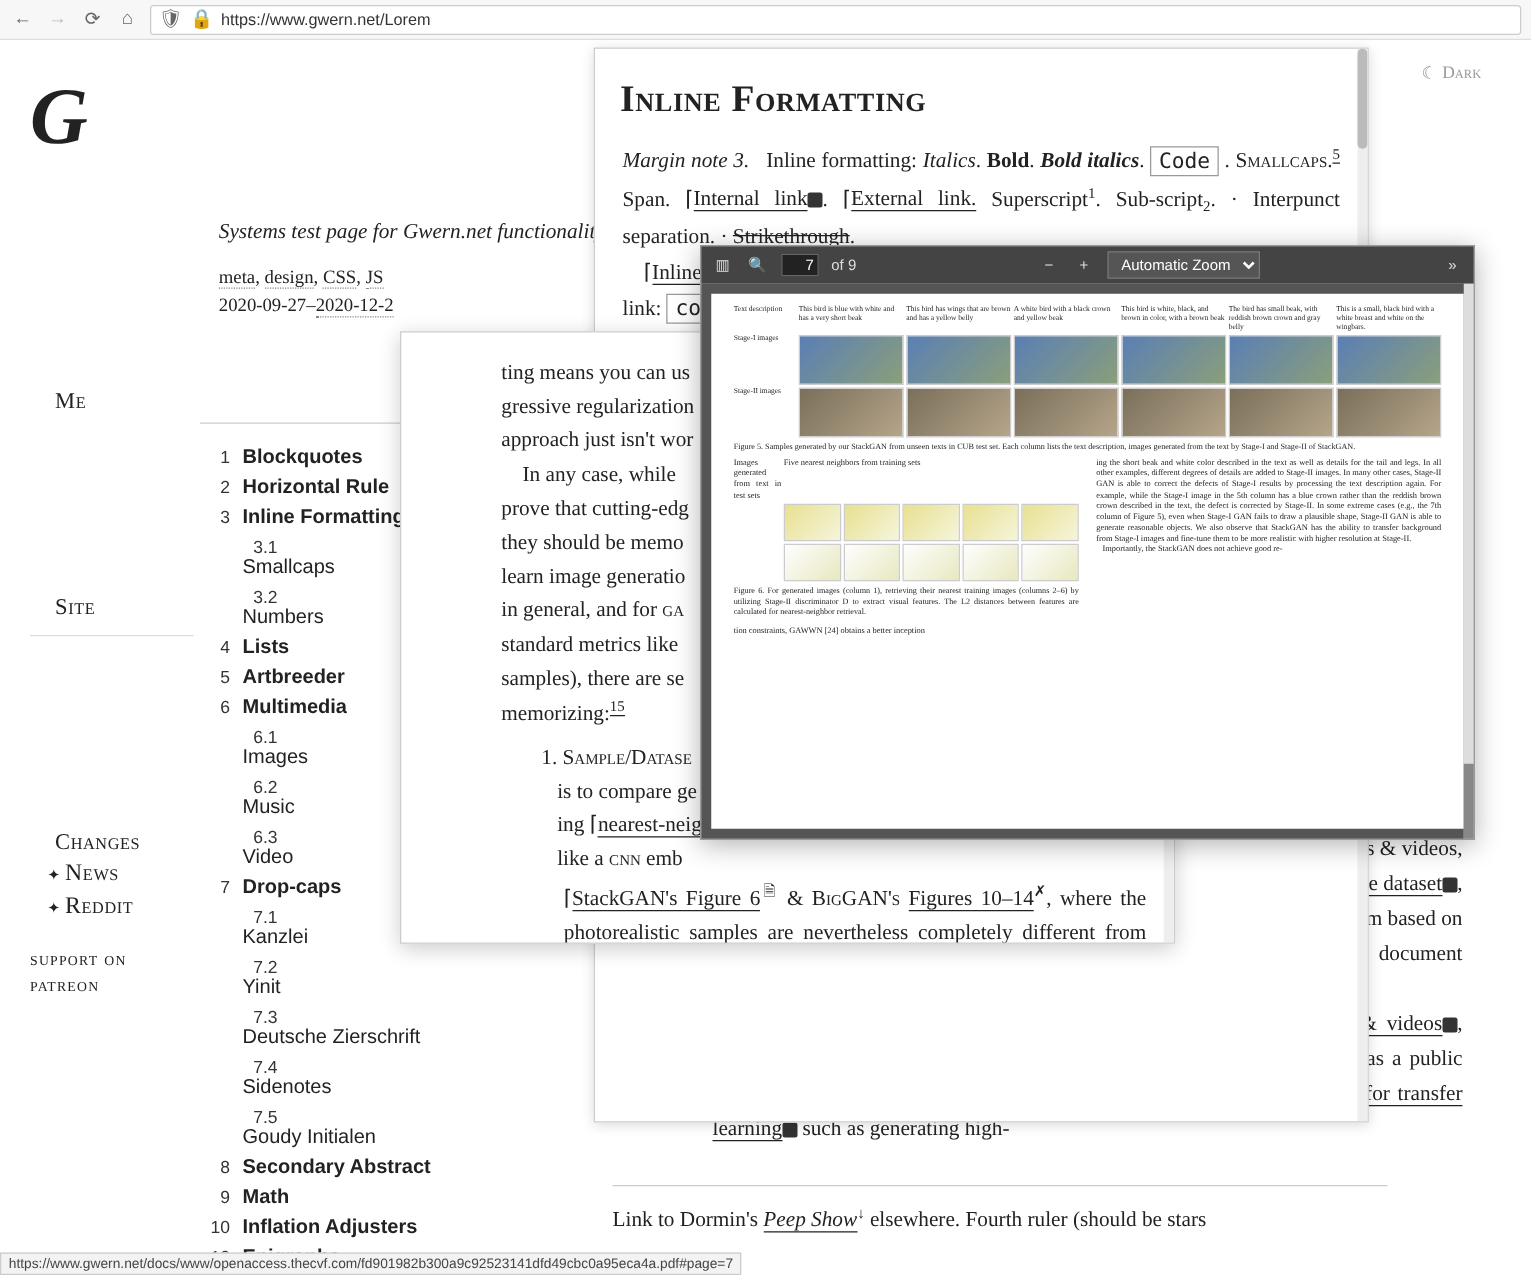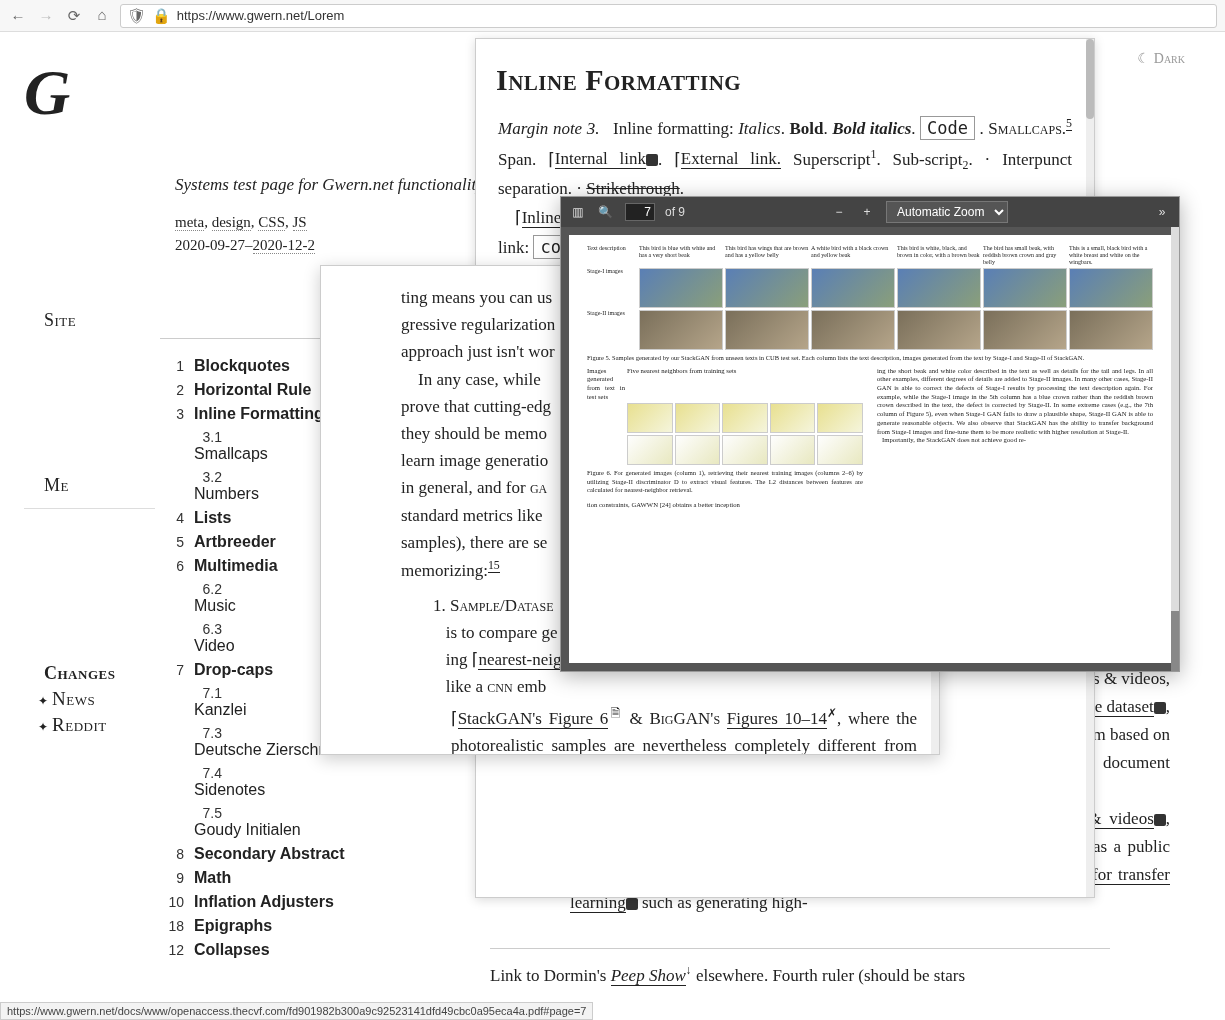--- a/index.html
+++ b/index.html
@@ -112,27 +112,31 @@
 <div class="dark-toggle">
   <span>☾</span>
   <span>Dark</span>
 </div>
 
 <div class="page">
 
   <div class="sidebar">
     <div class="logo">G</div>
     <div class="sidebar-section">
+      <span class="sidebar-link main">Me</span>
       <span class="sidebar-link main">Site</span>
-      <span class="sidebar-link main">Me</span>
     </div>
     <div class="sidebar-section" style="border-top:1px solid #ddd;padding-top:10px">
-      <span class="sidebar-link main" style="font-weight:bold">Changes</span>
+      <span class="sidebar-link main" style="font-weight:normal">Changes</span>
       <span class="sidebar-link sidebar-sub">News</span>
       <span class="sidebar-link sidebar-sub">Reddit</span>
+    </div>
+    <div class="support sidebar-section">
+      <div>support on</div>
+      <div>patreon</div>
     </div>
   </div>
 
   <div class="main">
     <div class="description">Systems test page for Gwern.net functionality; they render “correctly” in mobile/desktop</div>
     <div class="meta-line">
       <span class="meta-tag">meta</span>, 
       <span class="meta-tag">design</span>, 
       <span class="meta-tag">CSS</span>, 
       <span class="meta-tag">JS</span>
@@ -171,34 +175,42 @@
       </li>
       <li class="toc-item">
         <span class="toc-num">5</span>
         <span class="toc-label">Artbreeder</span>
       </li>
       <li class="toc-item">
         <span class="toc-num">6</span>
         <span class="toc-label">Multimedia</span>
       </li>
       <li class="toc-item toc-sub">
+        <span class="toc-num">6.1</span>
+        <span class="toc-label">Images</span>
+      </li>
+      <li class="toc-item toc-sub">
         <span class="toc-num">6.2</span>
         <span class="toc-label">Music</span>
       </li>
       <li class="toc-item toc-sub">
         <span class="toc-num">6.3</span>
         <span class="toc-label">Video</span>
       </li>
       <li class="toc-item">
         <span class="toc-num">7</span>
         <span class="toc-label">Drop-caps</span>
       </li>
       <li class="toc-item toc-sub">
         <span class="toc-num">7.1</span>
         <span class="toc-label">Kanzlei</span>
+      </li>
+      <li class="toc-item toc-sub">
+        <span class="toc-num">7.2</span>
+        <span class="toc-label">Yinit</span>
       </li>
       <li class="toc-item toc-sub">
         <span class="toc-num">7.3</span>
         <span class="toc-label">Deutsche Zierschrift</span>
       </li>
       <li class="toc-item toc-sub">
         <span class="toc-num">7.4</span>
         <span class="toc-label">Sidenotes</span>
       </li>
       <li class="toc-item toc-sub">

